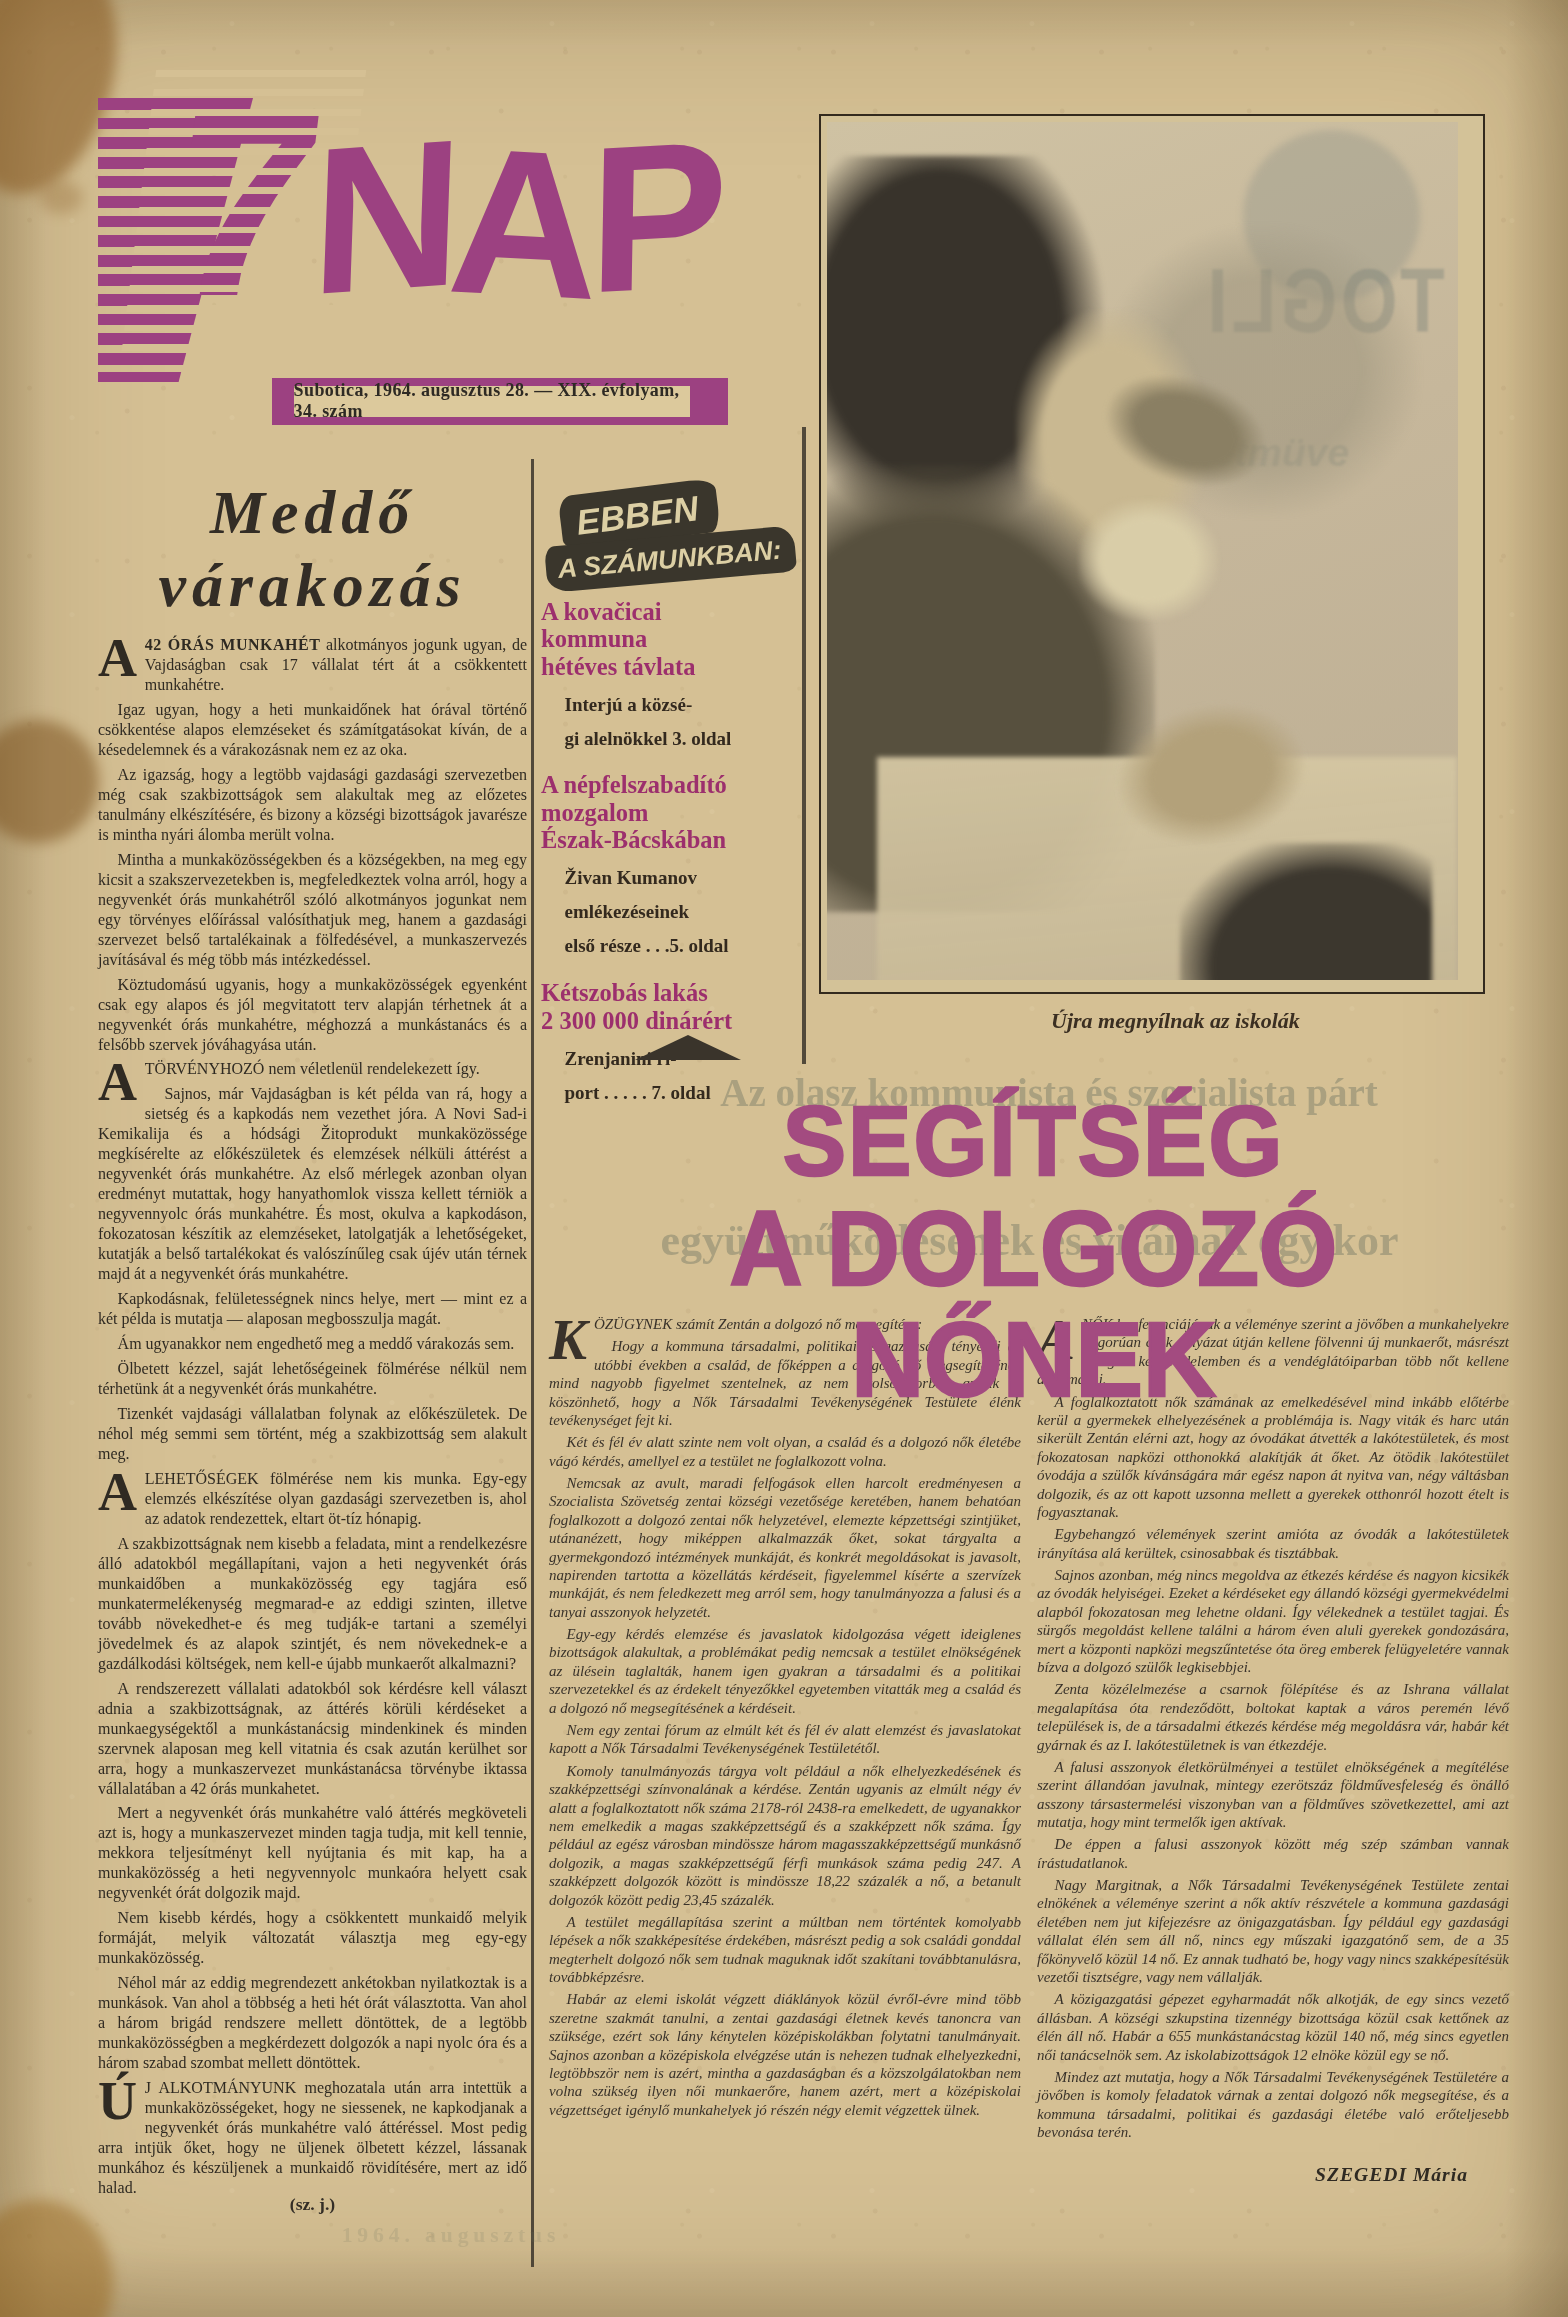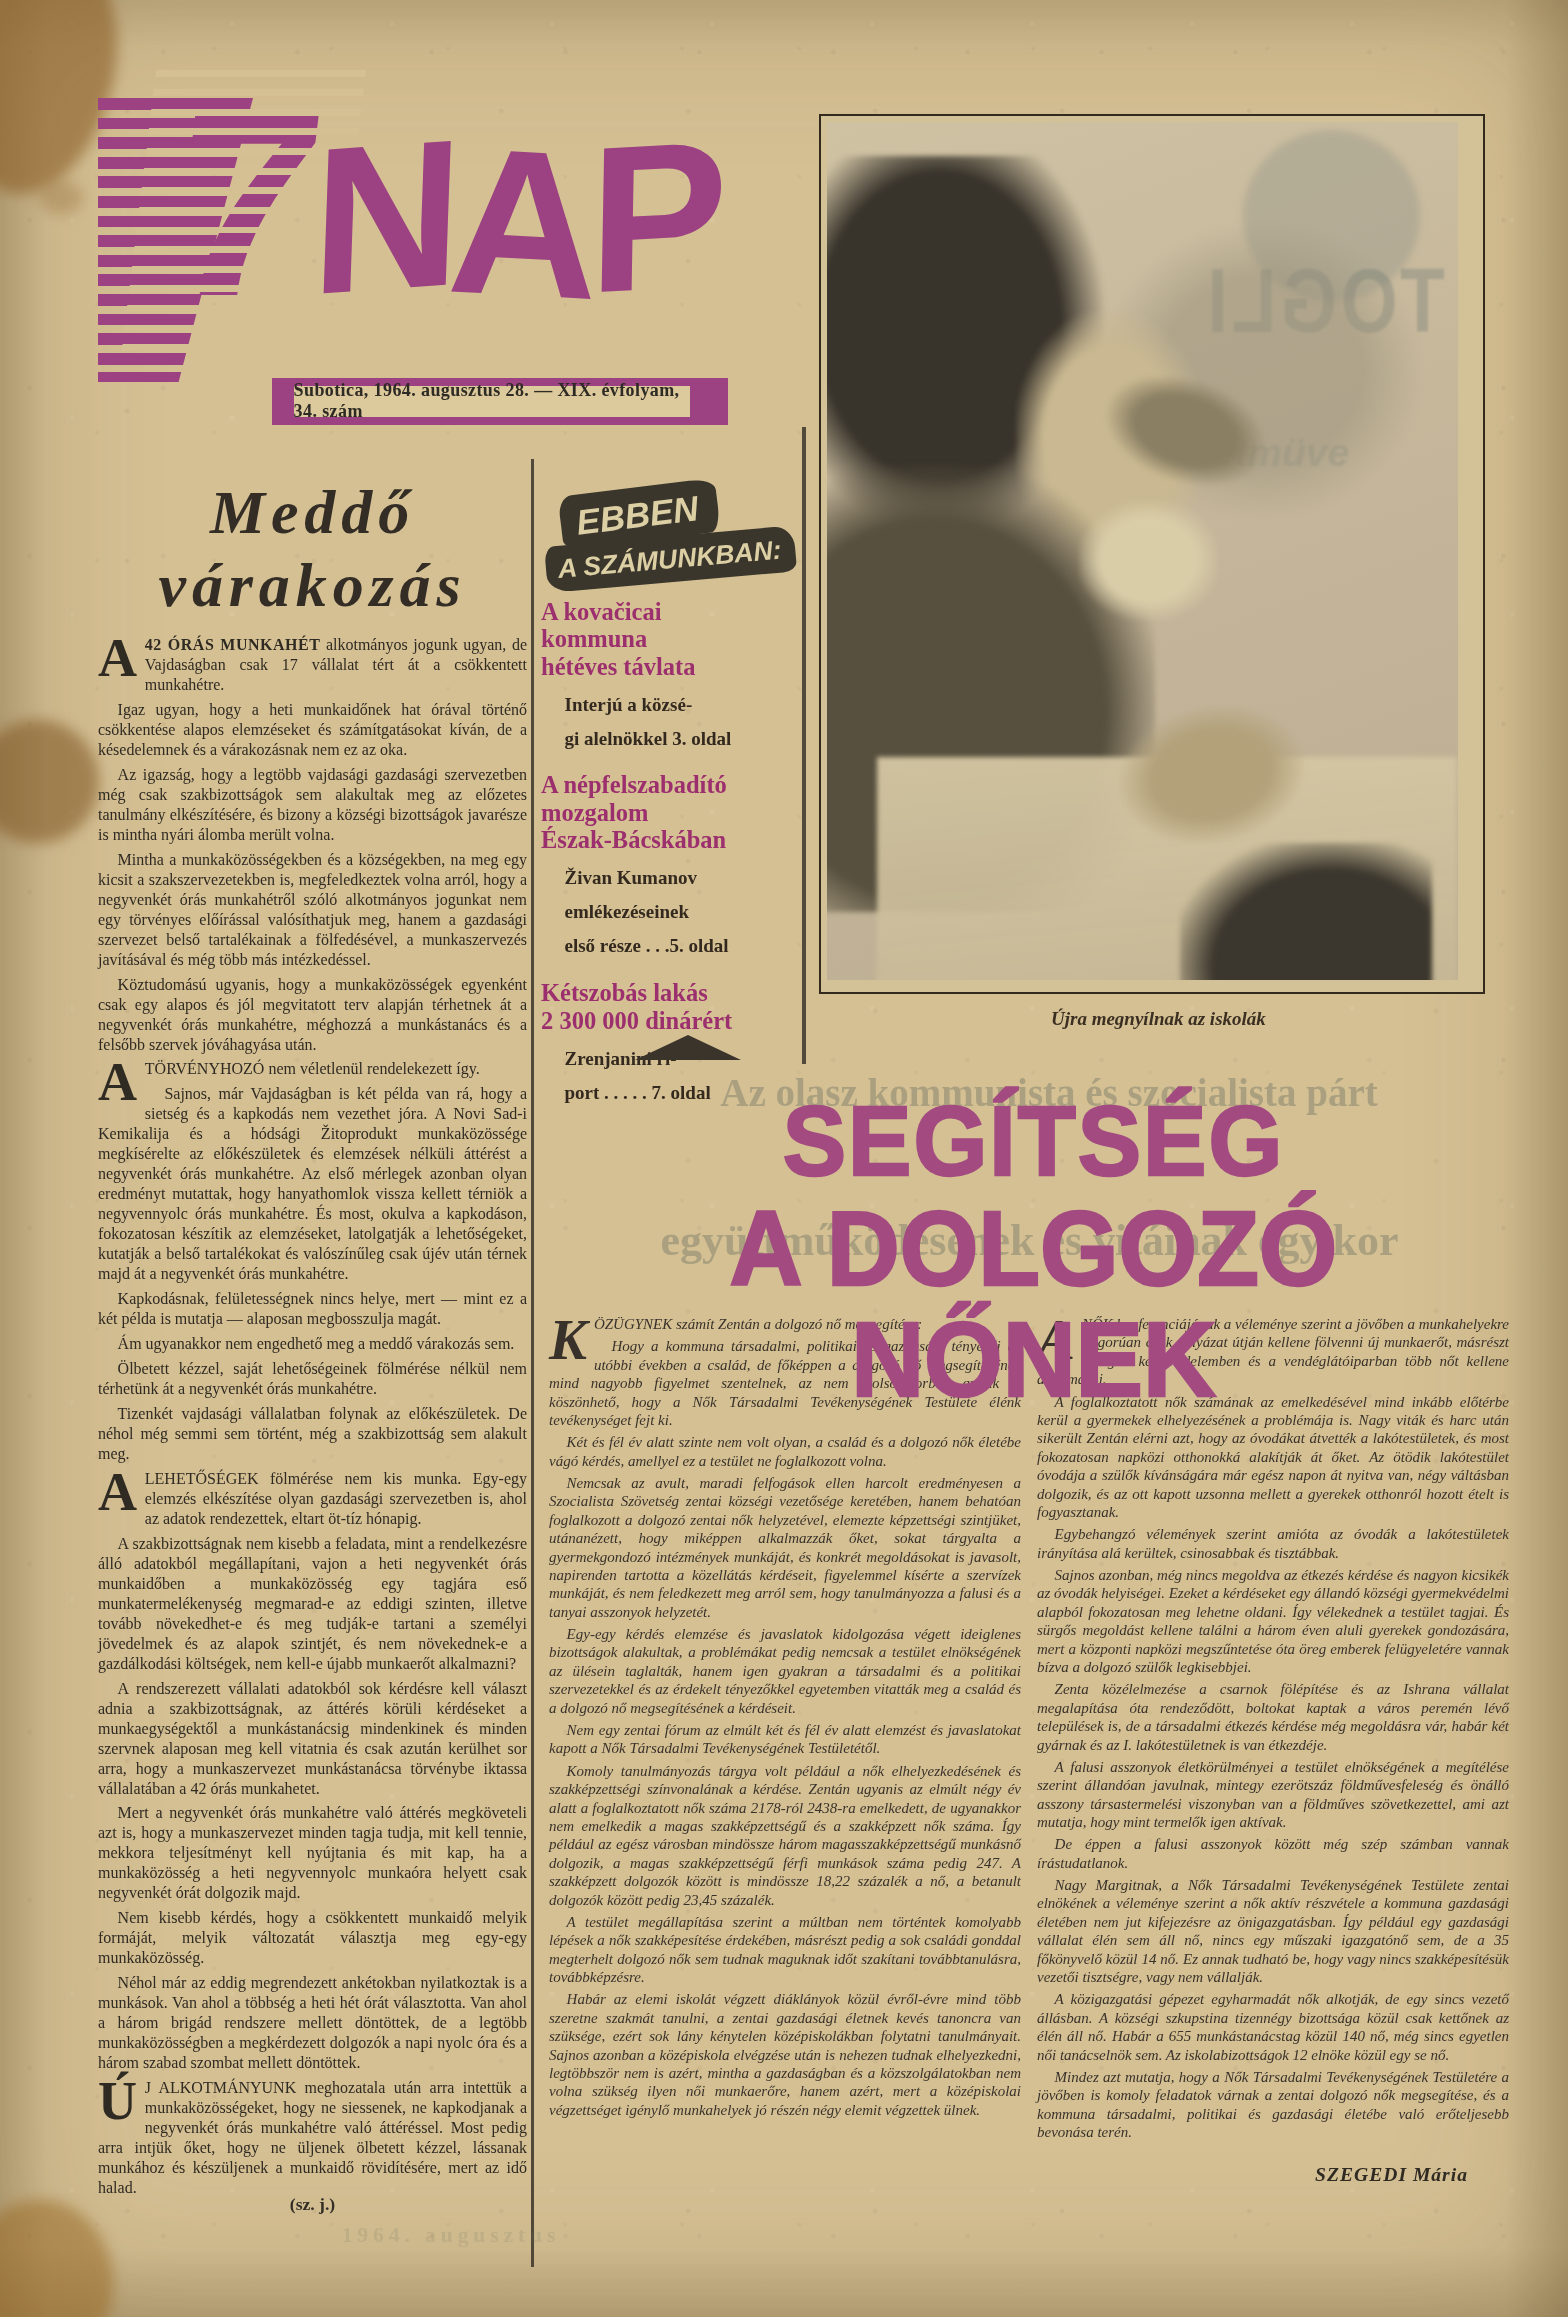--- a/index.html
+++ b/index.html
@@ -87,21 +87,21 @@
   .ph-scarf{left:44%;top:30%;width:26%;height:12%;background:radial-gradient(ellipse at 50% 50%,#8a7f63 0 45%,rgba(138,127,99,0) 72%);transform:rotate(18deg);}
   .ph-desk{left:8%;top:74%;width:92%;height:30%;background:linear-gradient(175deg,rgba(214,200,164,.95),rgba(196,182,148,.9));}
   .ph-hand{left:46%;top:68%;width:30%;height:16%;background:radial-gradient(ellipse at 50% 50%,#b3a17a 0 45%,rgba(179,161,122,0) 72%);transform:rotate(-12deg);}
   .ph-sleeve{left:56%;top:84%;width:40%;height:24%;background:radial-gradient(ellipse at 60% 60%,#3c372e 0 55%,rgba(60,55,46,0) 78%);}
   .ph-ghost-circle{left:66%;top:1%;width:28%;height:20%;border-radius:50%;
     background:rgba(128,136,128,.30);filter:blur(3.9px);}
   .ph-ghost-text{position:absolute;font-family:"Liberation Sans",sans-serif;font-weight:bold;
     color:rgba(110,120,115,.35);filter:blur(1px);}
   .ph-echo1{left:40%;top:16%;width:58%;font-size:73px;letter-spacing:3.9px;transform:scaleX(-1) scaleY(1.25);}
   .ph-echo2{left:56%;top:36%;width:44%;font-size:39px;font-style:italic;color:rgba(120,130,120,.30);}
-  .photo-caption{left:1051px;top:1008px;width:412px;font-style:italic;font-weight:bold;font-size:19px;color:#3b2f22;}
+  .photo-caption{left:1051px;top:1008px;width:412px;font-style:italic;font-weight:bold;font-size:22px;color:#3b2f22;}
 
   
   .ghost{position:absolute;font-weight:bold;color:rgba(104,112,96,.40);filter:blur(0.7px);text-align:center;}
   .ghost1{left:608px;top:1070px;width:882px;font-size:39px;}
   .ghost2{left:549px;top:1215px;width:961px;font-size:44px;}
   .ghost-footer{left:245px;top:2223px;width:412px;font-size:21.6px;letter-spacing:4.9px;color:rgba(104,112,96,.16);text-align:center;}
 
   
   .headline{left:549px;top:1088px;width:961px;text-align:center;font-family:"Liberation Sans",sans-serif;
     font-weight:bold;color:#a34b80;z-index:3;}

